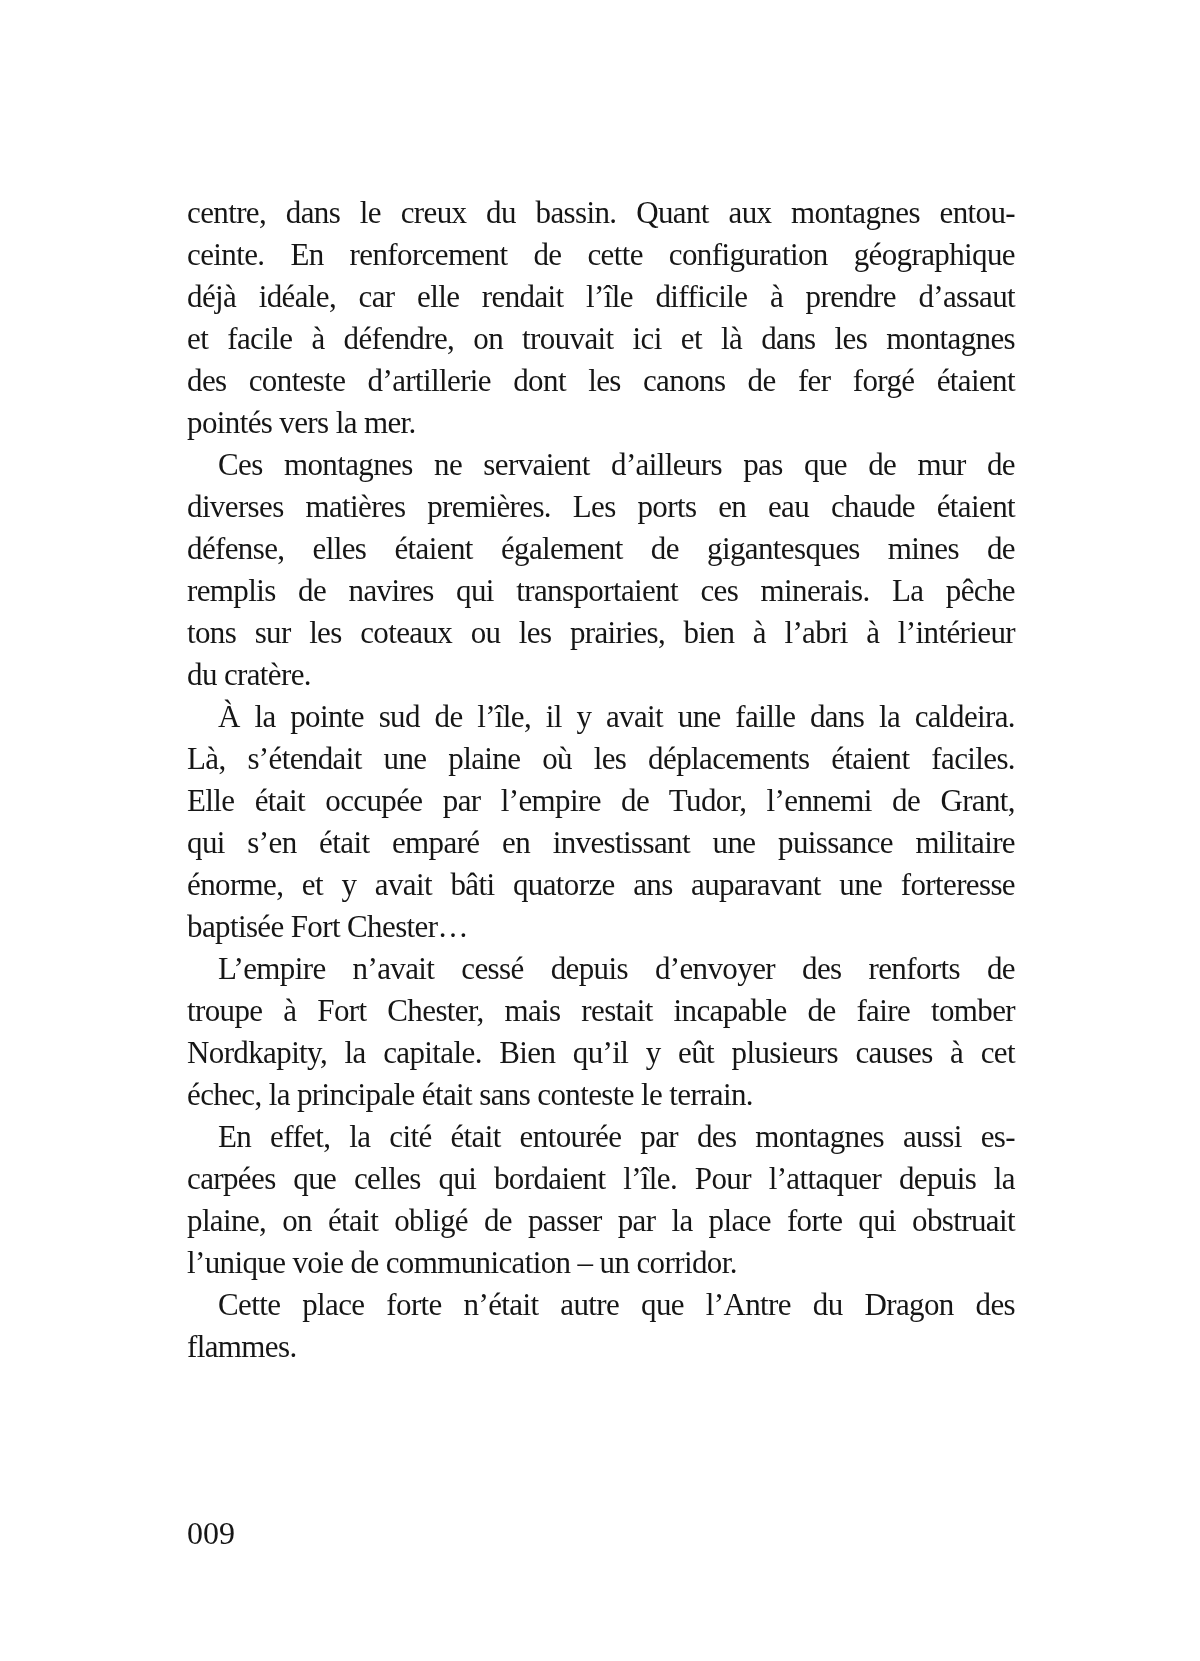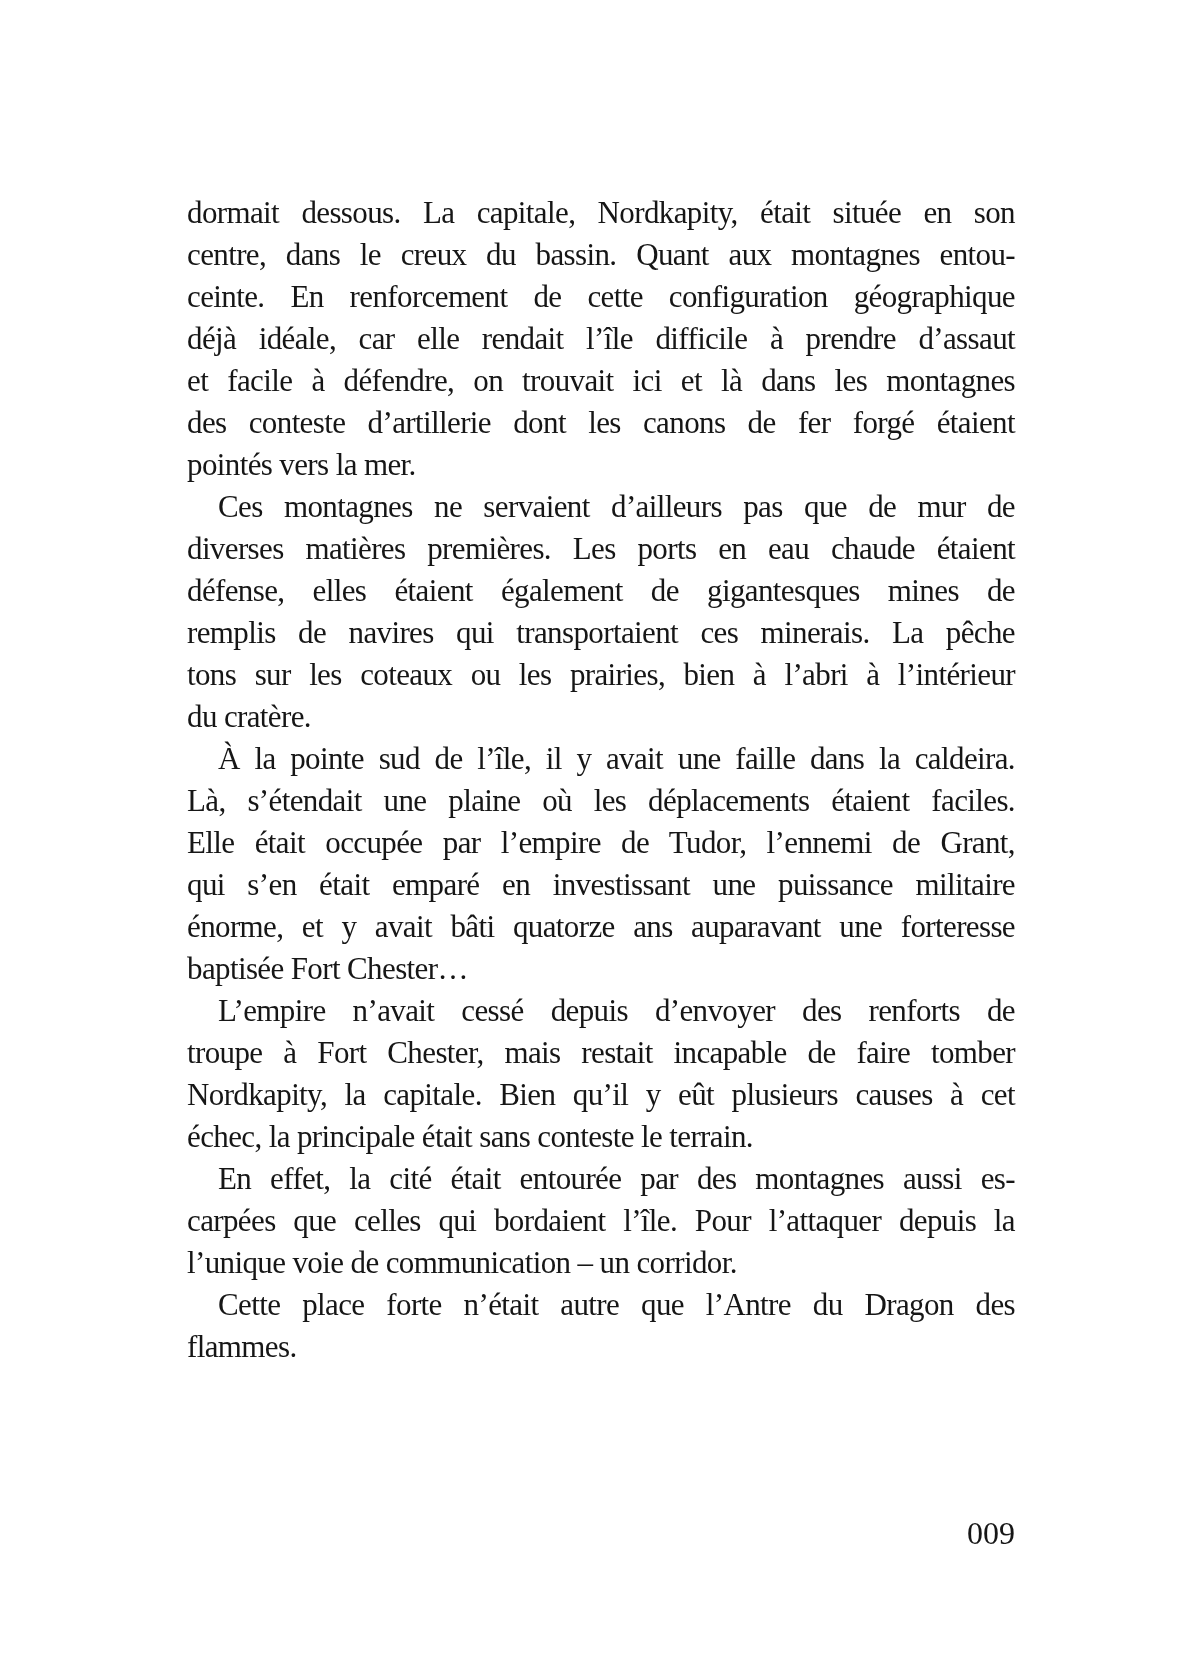--- a/index.html
+++ b/index.html
@@ -42,35 +42,34 @@
     text-align-last: left;
   }
   .line.indent {
     text-indent: 31px;
   }
   .folio {
     position: absolute;
     left: 187px;
     top: 1512px;
     width: 828px;
-    text-align: right;
+    text-align: left;
     font-size: 32px;
     line-height: 42px;
     color: #161616;
   }
 </style>
 </head>
 <body>
 
 <div class="page">
 
   <main class="text-block">
 
     <section class="para">
-      <p class="line">dormait dessous. La capitale, Nordkapity, était située en son</p>
       <p class="line">centre, dans le creux du bassin. Quant aux montagnes entou-</p>
       <p class="line">ceinte. En renforcement de cette configuration géographique</p>
       <p class="line">déjà idéale, car elle rendait l’île difficile à prendre d’assaut</p>
       <p class="line">et facile à défendre, on trouvait ici et là dans les montagnes</p>
       <p class="line">des conteste d’artillerie dont les canons de fer forgé étaient</p>
       <p class="line end">pointés vers la mer.</p>
     </section>
 
     <section class="para">
       <p class="line indent">Ces montagnes ne servaient d’ailleurs pas que de mur de</p>
@@ -93,20 +92,21 @@
     <section class="para">
       <p class="line indent">L’empire n’avait cessé depuis d’envoyer des renforts de</p>
       <p class="line">troupe à Fort Chester, mais restait incapable de faire tomber</p>
       <p class="line">Nordkapity, la capitale. Bien qu’il y eût plusieurs causes à cet</p>
       <p class="line end">échec, la principale était sans conteste le terrain.</p>
     </section>
 
     <section class="para">
       <p class="line indent">En effet, la cité était entourée par des montagnes aussi es-</p>
       <p class="line">carpées que celles qui bordaient l’île. Pour l’attaquer depuis la</p>
+      <p class="line">plaine, on était obligé de passer par la place forte qui obstruait</p>
       <p class="line end">l’unique voie de communication – un corridor.</p>
     </section>
 
     <section class="para">
       <p class="line indent">Cette place forte n’était autre que l’Antre du Dragon des</p>
       <p class="line end">flammes.</p>
     </section>
 
   </main>
 

